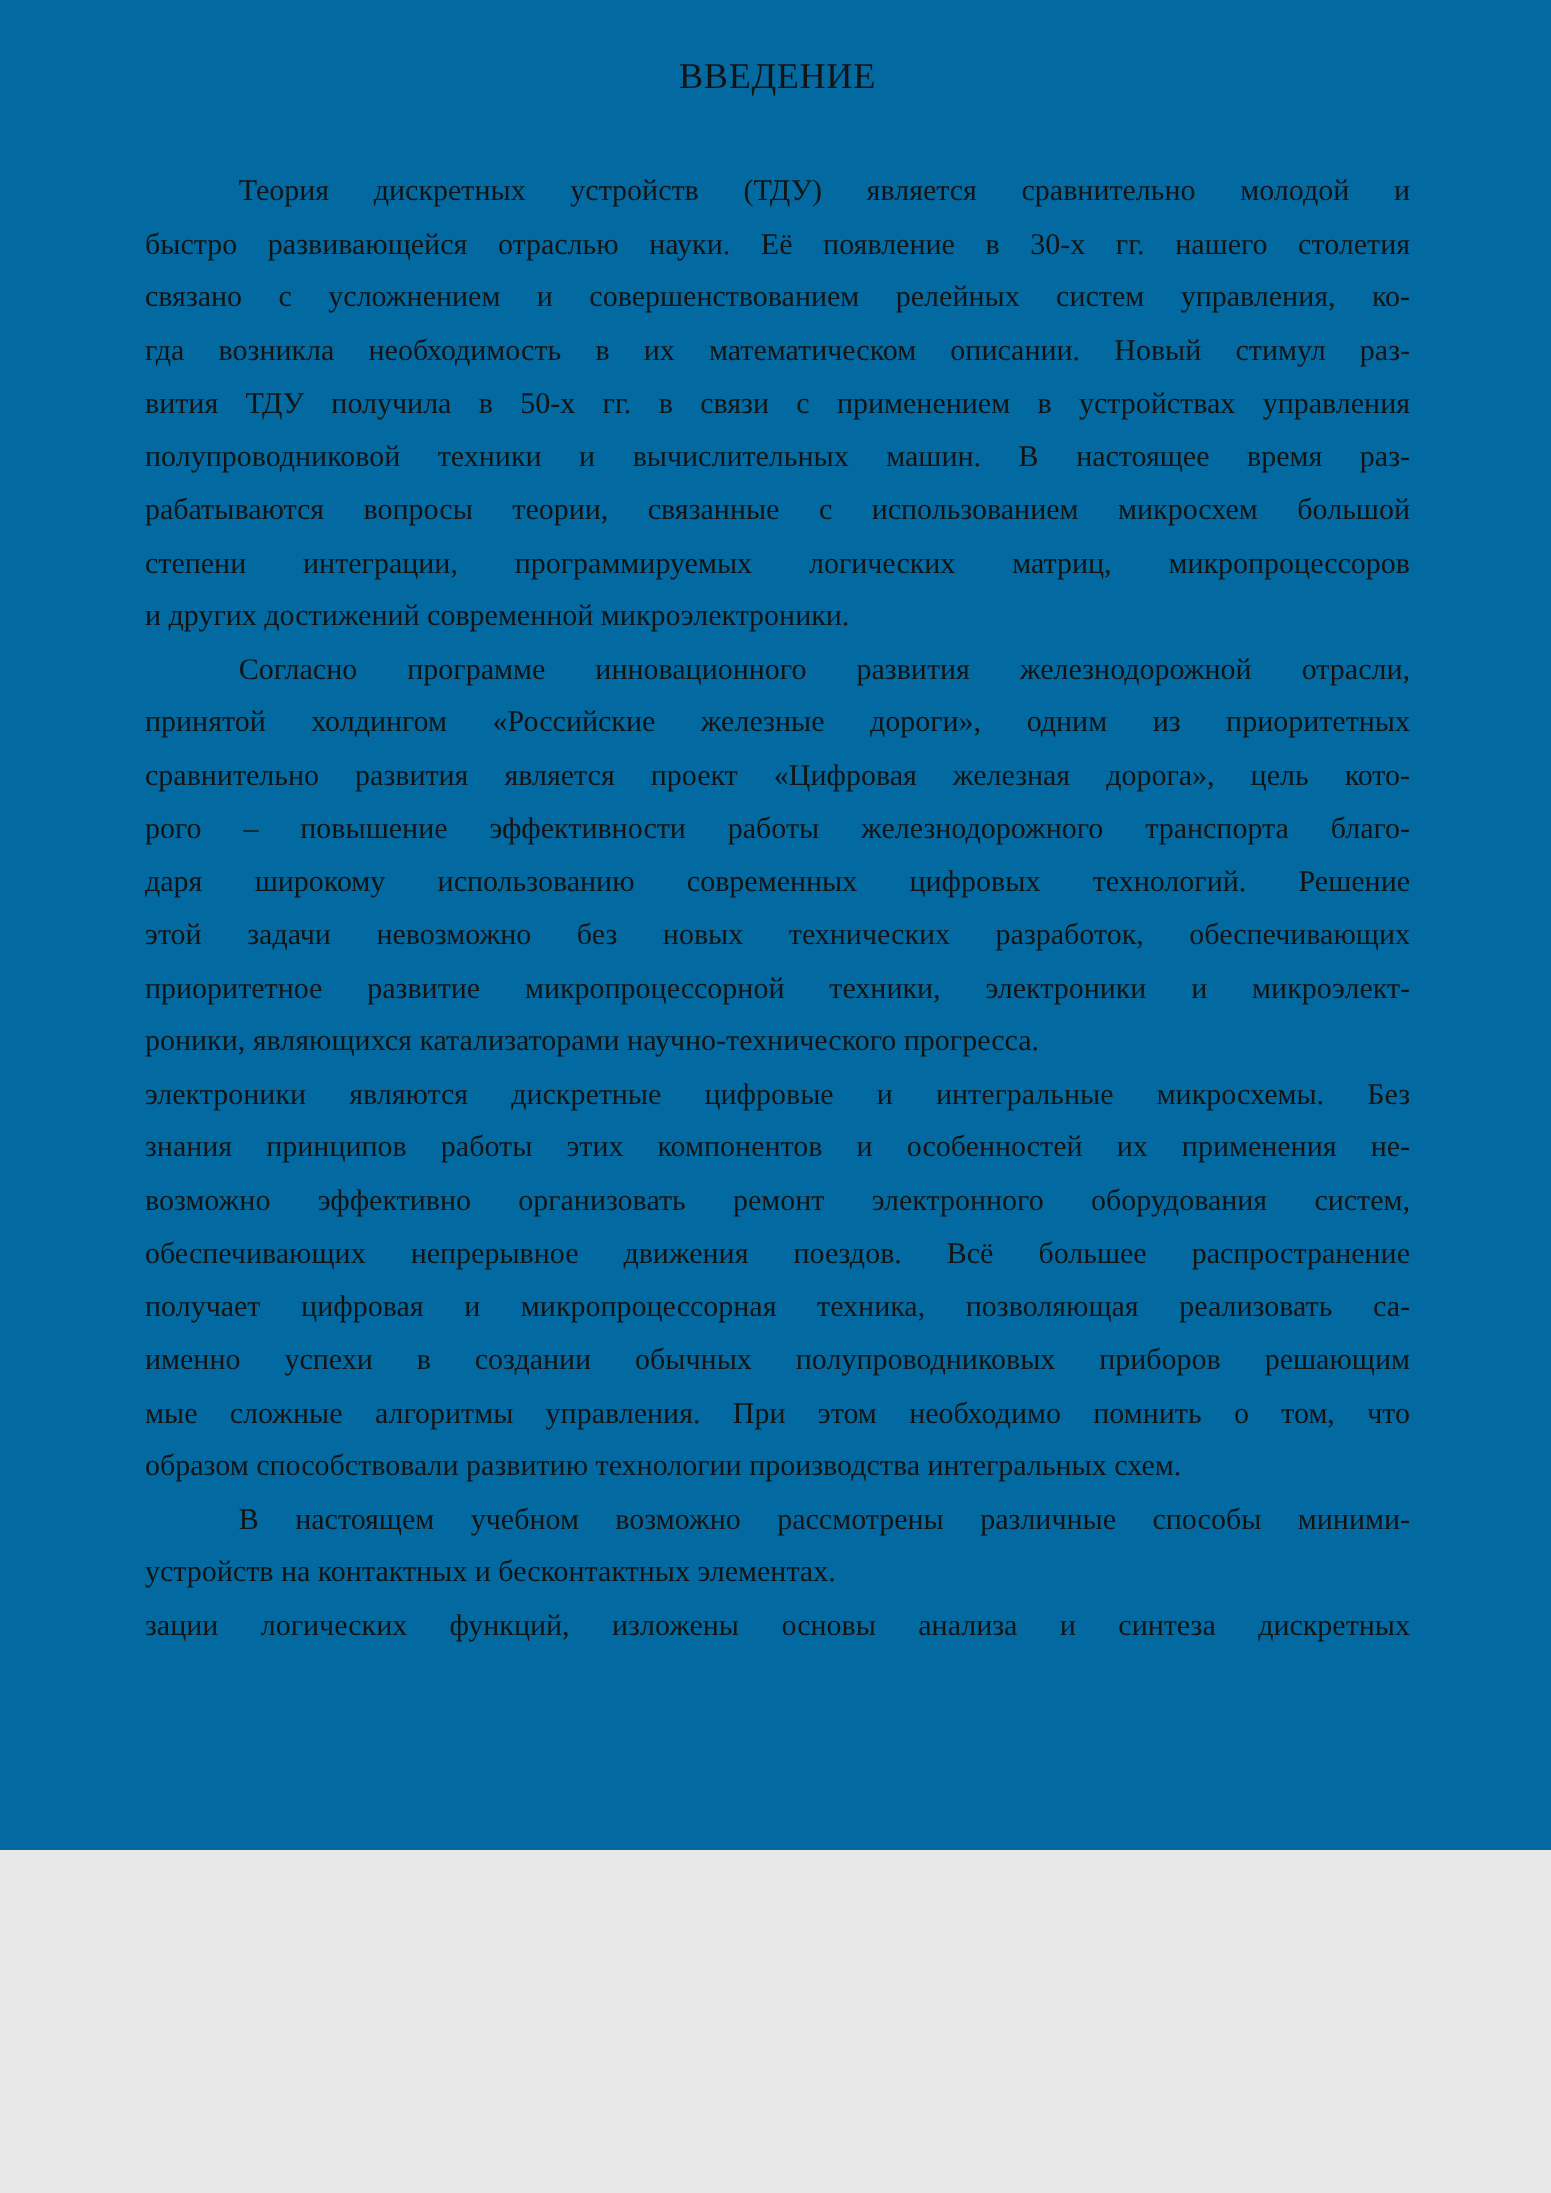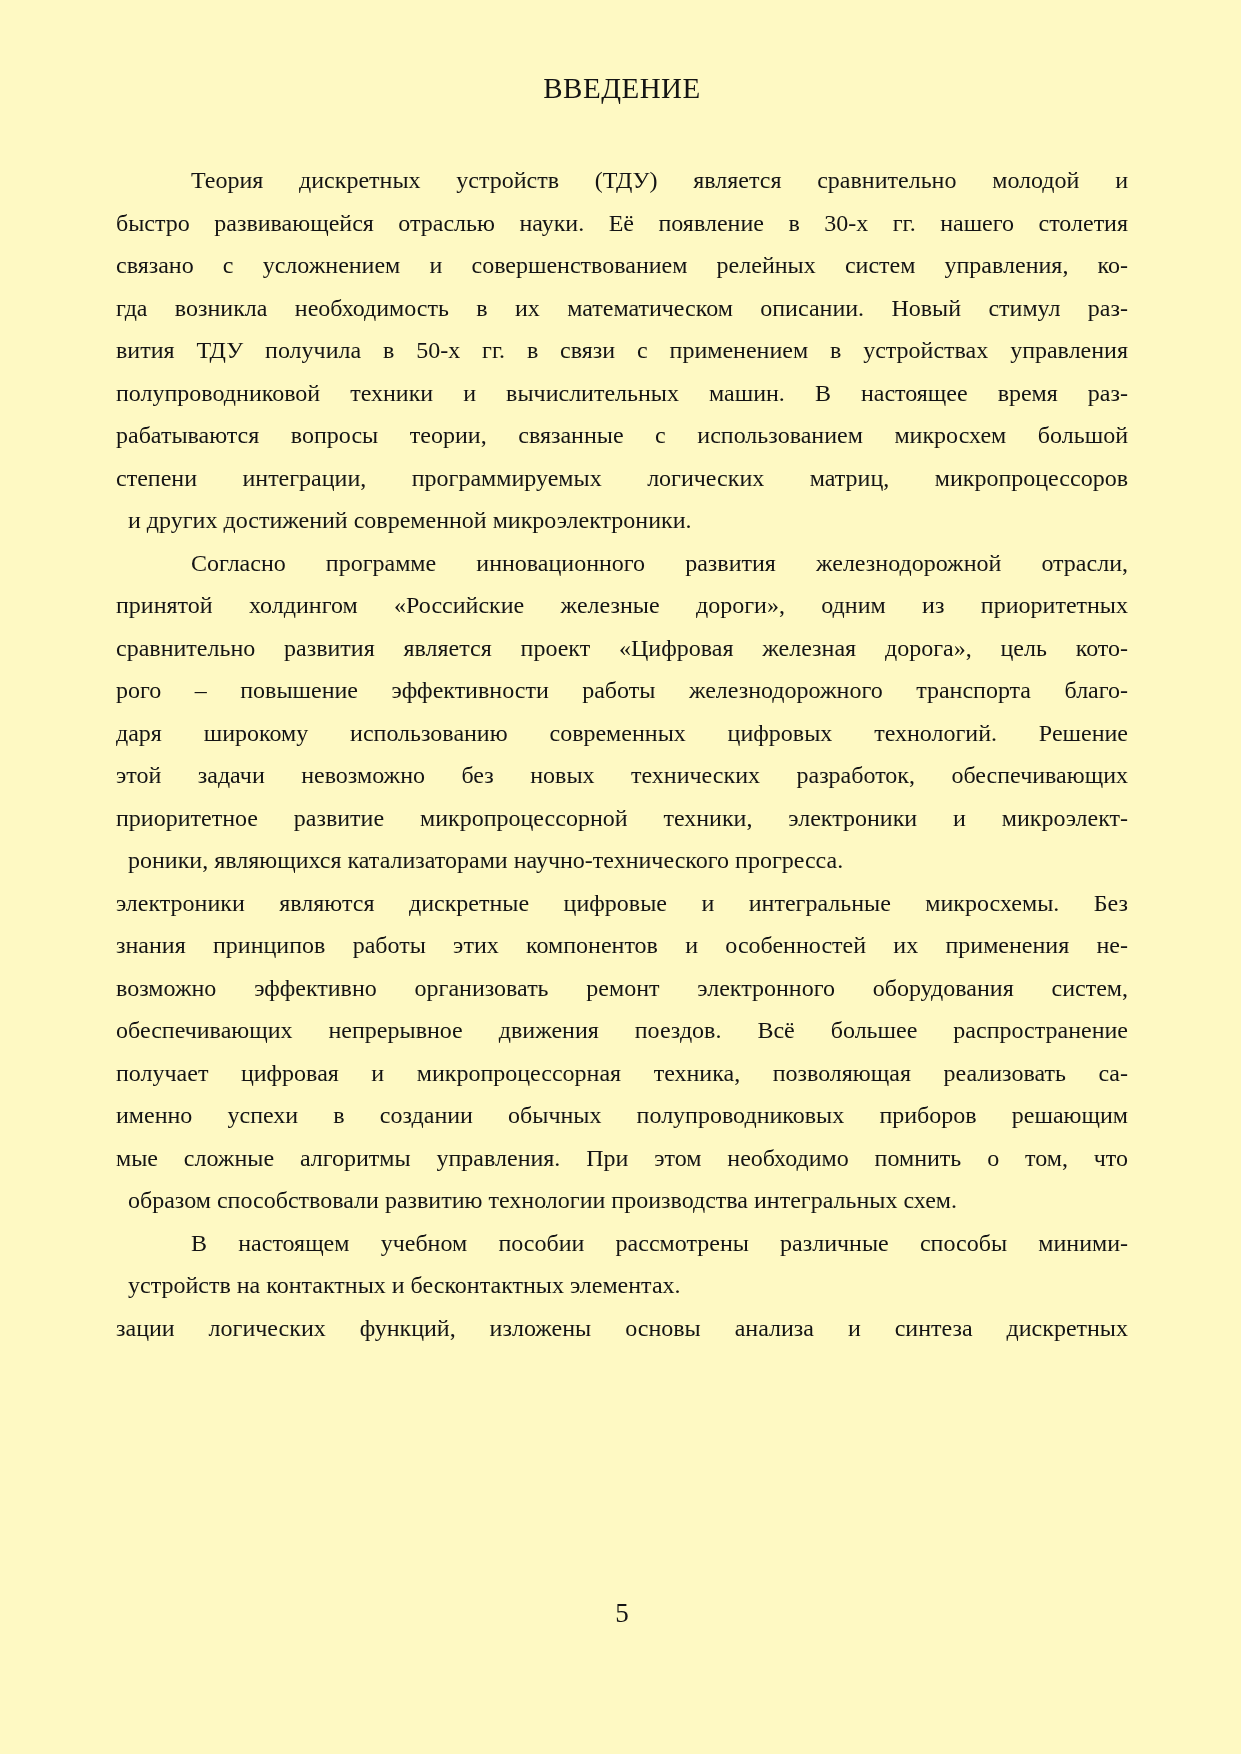--- a/index.html
+++ b/index.html
@@ -3,25 +3,25 @@
 <meta charset="utf-8">
 <style>
   html, body {
     margin: 0;
     padding: 0;
     background: #e8e8e8;
   }
   .page {
     position: relative;
     width: 1241px;
-    height: 1754px;
+    height: 1480px;
     margin: 0 auto;
-    background: #fef9c3;
+    background: #0369a1;
     box-sizing: border-box;
-    padding: 71px 113px 0 116px;
+    padding: 44px 113px 0 116px;
     font-family: "Liberation Serif", "DejaVu Serif", serif;
     color: #141414;
     overflow: hidden;
   }
   .doc-title {
     margin: 0;
     font-size: 29px;
     font-weight: 400;
     line-height: 34px;
     text-align: center;
@@ -37,21 +37,20 @@
   .line {
     font-size: 24px;
     line-height: 42.5px;
     white-space: normal;
     text-align: justify;
     text-align-last: justify;
   }
   .line.last {
     text-align: left;
     text-align-last: left;
-    margin-left: 12px;
   }
   .line.first {
     text-indent: 75px;
   }
   .page-number {
     position: absolute;
     top: 1596px;
     left: 116px;
     width: 1012px;
     text-align: center;
@@ -92,20 +91,20 @@
         <div class="line">электроники являются дискретные цифровые и интегральные микросхемы. Без</div>
         <div class="line">знания принципов работы этих компонентов и особенностей их применения не-</div>
         <div class="line">возможно эффективно организовать ремонт электронного оборудования систем,</div>
         <div class="line">обеспечивающих непрерывное движения поездов. Всё большее распространение</div>
         <div class="line">получает цифровая и микропроцессорная техника, позволяющая реализовать са-</div>
         <div class="line">именно успехи в создании обычных полупроводниковых приборов решающим</div>
         <div class="line">мые сложные алгоритмы управления. При этом необходимо помнить о том, что</div>
         <div class="line last">образом способствовали развитию технологии производства интегральных схем.</div>
       </div>
       <div class="paragraph">
-        <div class="line first">В настоящем учебном пособии рассмотрены различные способы миними-</div>
+        <div class="line first">В настоящем учебном возможно рассмотрены различные способы миними-</div>
         <div class="line last">устройств на контактных и бесконтактных элементах.</div>
         <div class="line">зации логических функций, изложены основы анализа и синтеза дискретных</div>
       </div>
     </div>
 
   <div class="page-number">5</div>
 </div>
 
 </body></html>

